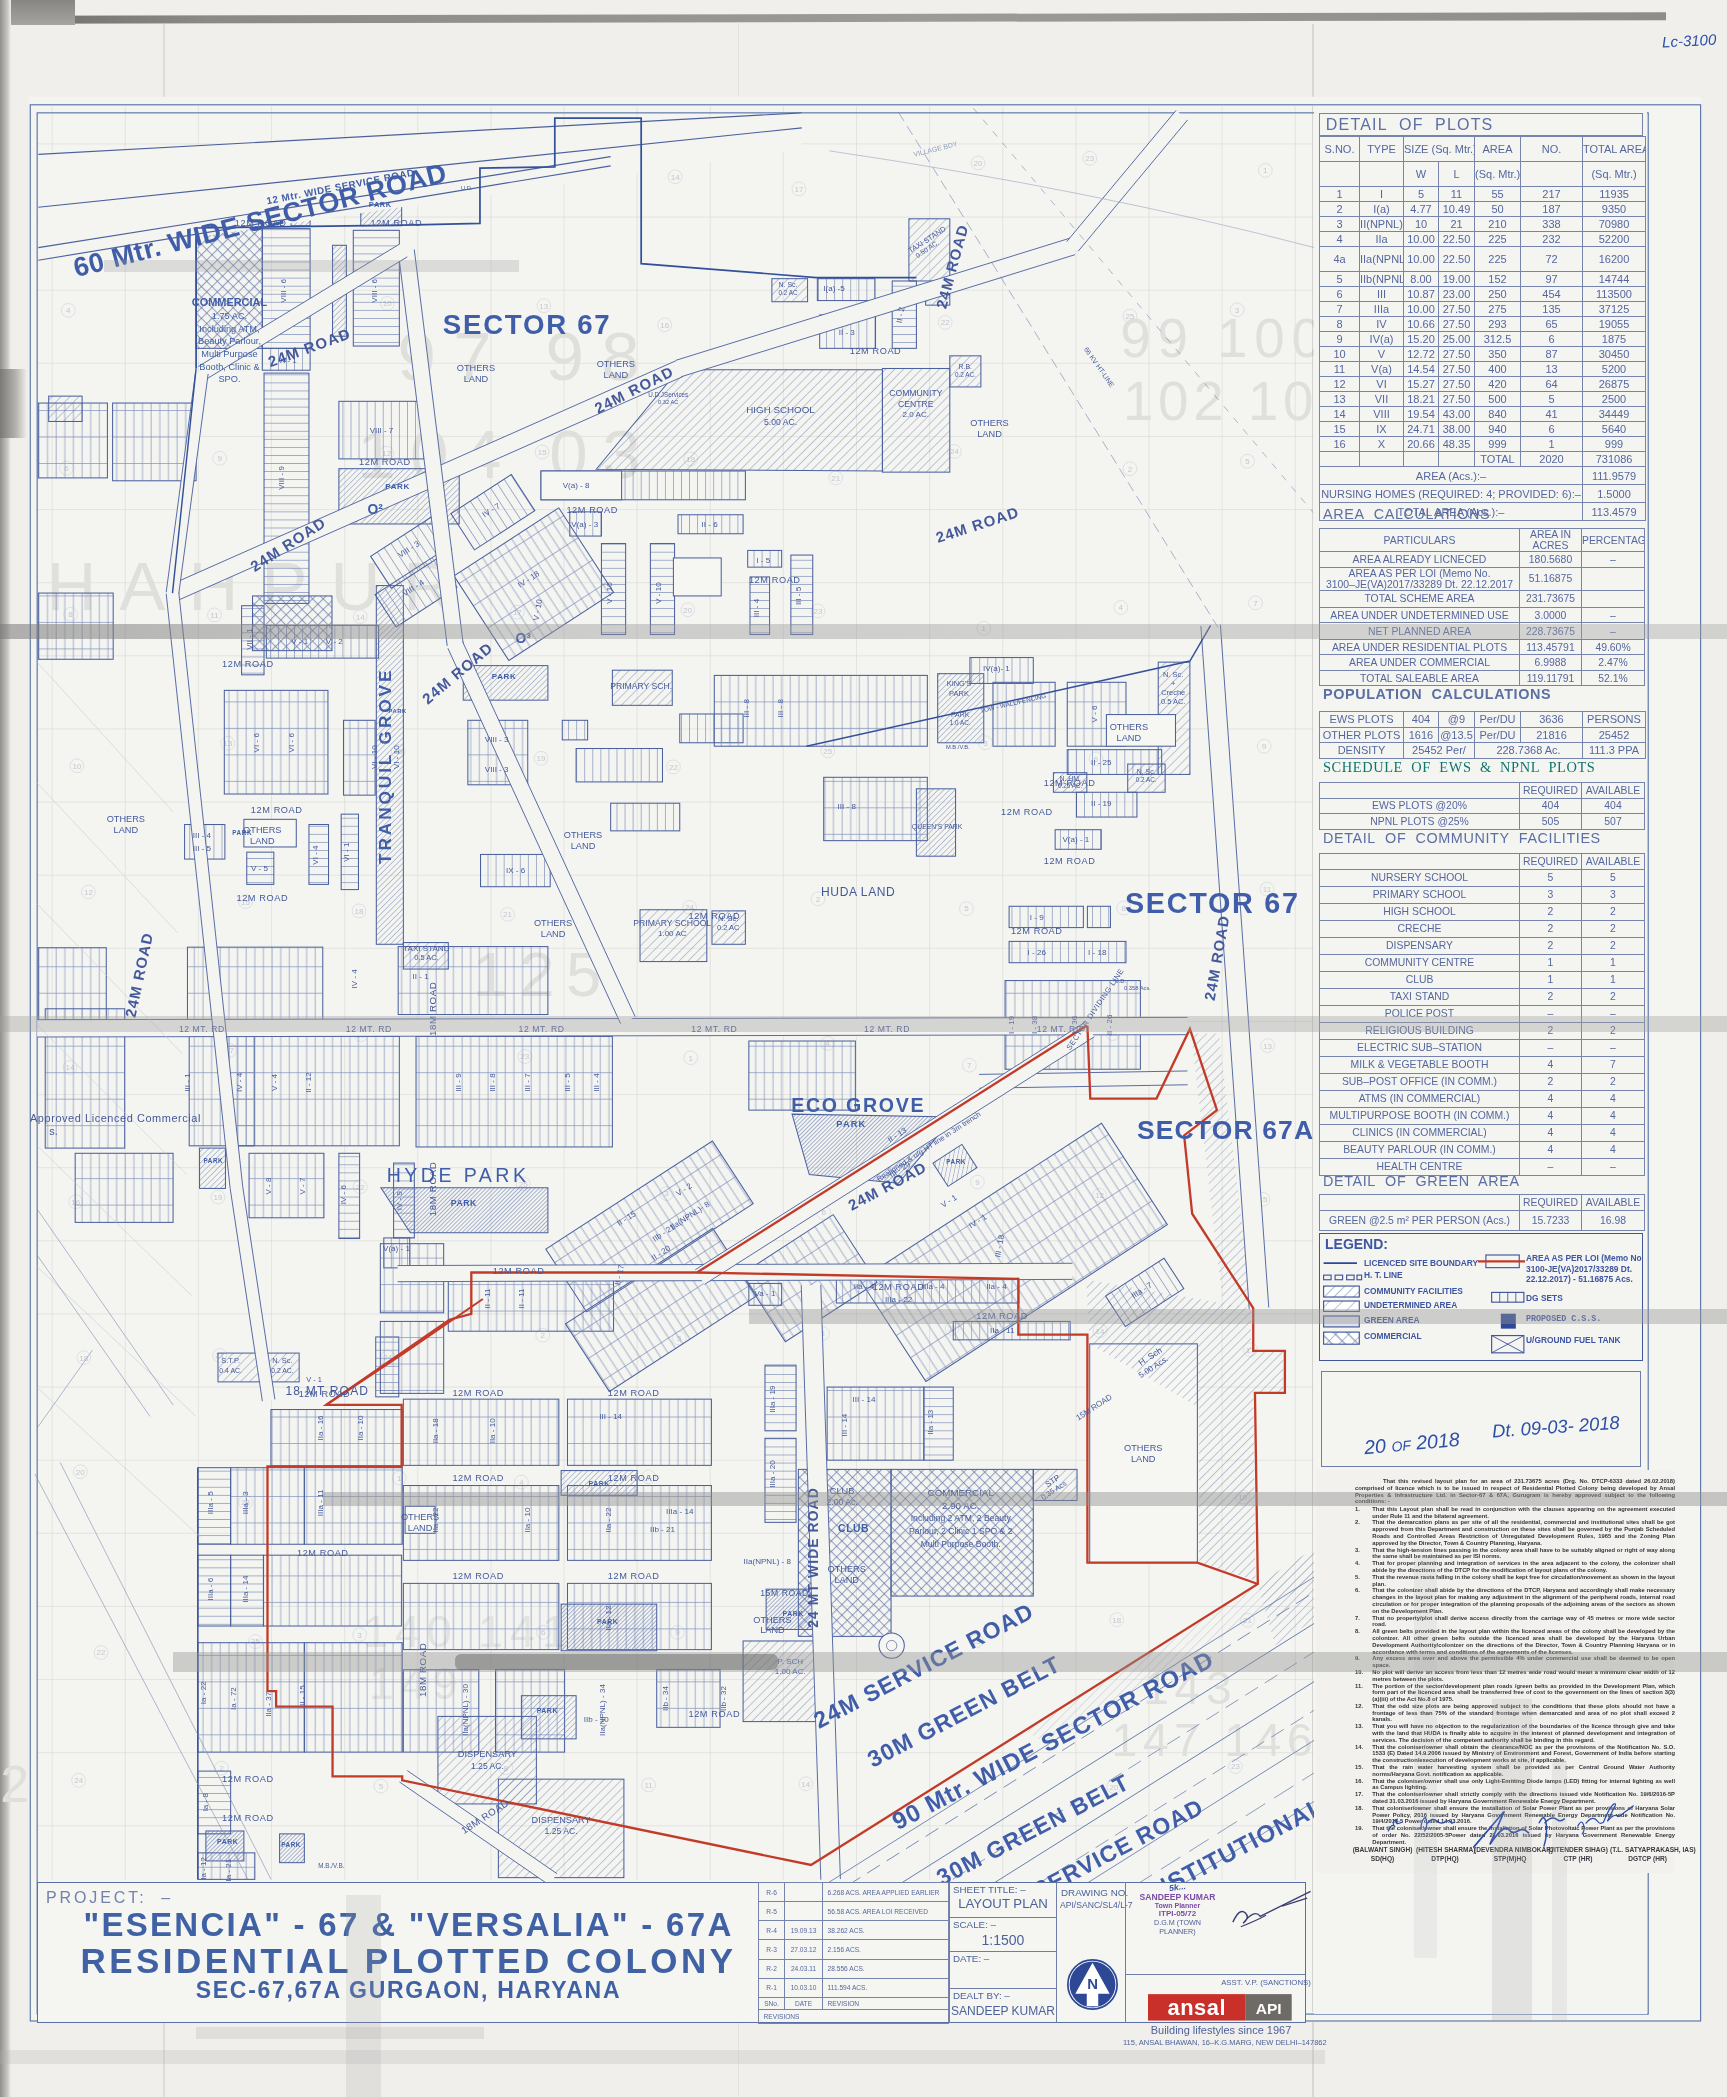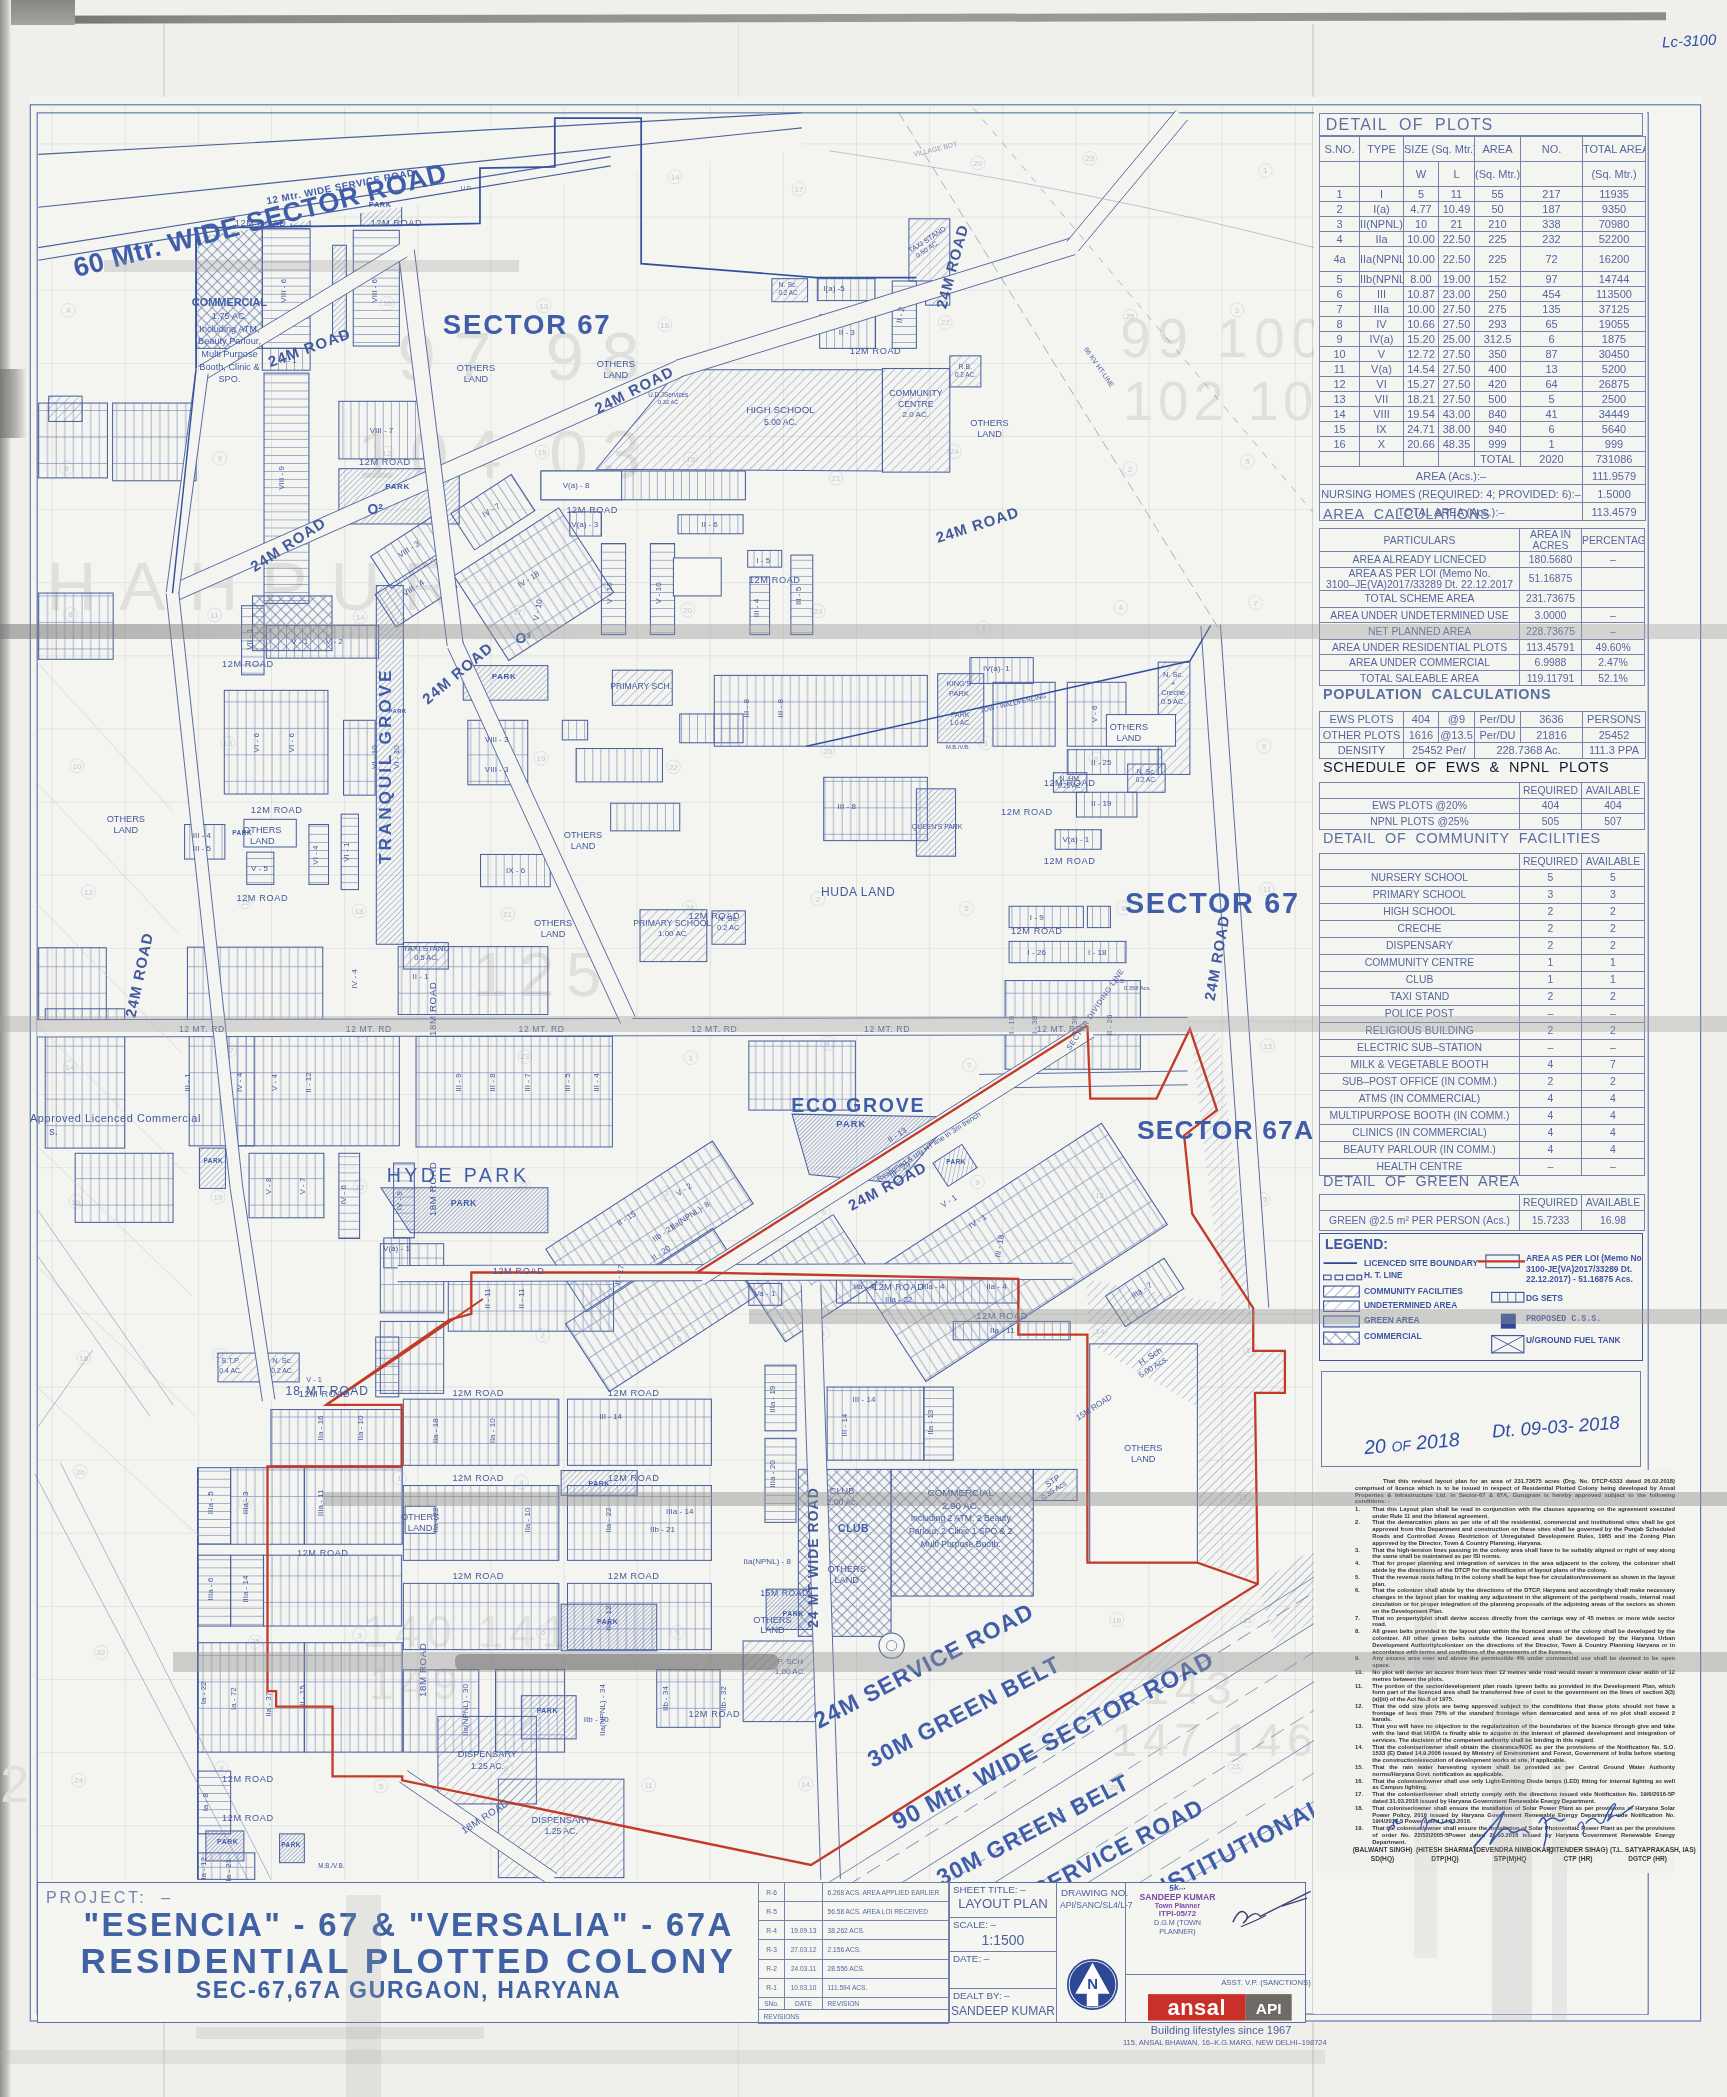--- a/index.html
+++ b/index.html
@@ -1217,21 +1217,21 @@
 </tr>
 <tr style="height:15.5px">
 <td>DENSITY</td>
 <td colspan="2">25452 Per/</td>
 <td colspan="2">228.7368 Ac.</td>
 <td>111.3 PPA</td>
 </tr>
 </tbody>
   </table>
 
-<div class="abs" style="left:1323px;top:759px;font-size:14.4px;letter-spacing:0.6px;color:#0f172a;white-space:nowrap;">SCHEDULE&nbsp; OF&nbsp; EWS&nbsp; &amp;&nbsp; NPNL&nbsp; PLOTS</div>
+<div class="abs" style="left:1323px;top:759px;font-size:14.4px;letter-spacing:0.6px;color:#0f766e;white-space:nowrap;font-family:Liberation Serif, serif;">SCHEDULE&nbsp; OF&nbsp; EWS&nbsp; &amp;&nbsp; NPNL&nbsp; PLOTS</div>
 
 <table class="t" style="left:1319px;top:782px;width:324px;font-size:10.4px;">
 <colgroup>
       <col style="width:200px">
       <col style="width:62px">
       <col style="width:63px">
     </colgroup>
 <tbody>
       <tr style="height:15.5px">
 <td></td>
@@ -1595,21 +1595,21 @@
 
 <svg class="abs" style="left:1148px;top:1994px;" width="146" height="29" viewBox="0 0 254 50">
 <rect x="0" y="0" width="170" height="46" fill="#c9302a"></rect>
 <rect x="170" y="0" width="80" height="46" fill="#6e6a66"></rect>
 <text x="85" y="36" text-anchor="middle" font-size="38" font-weight="bold" fill="#ffffff" font-family="Liberation Sans, sans-serif" letter-spacing="1">ansal</text>
 <text x="210" y="34" text-anchor="middle" font-size="27" font-weight="bold" fill="#ffffff" font-family="Liberation Sans, sans-serif">API</text>
 </svg>
 
 <div class="abs" style="left:1148px;top:2024px;width:146px;text-align:center;font-size:11px;color:#4d629c;">Building lifestyles since 1967</div>
 
-<div class="abs" style="left:1123px;top:2038px;width:190px;text-align:center;font-size:7.5px;color:#4d629c;white-space:nowrap;">115, ANSAL BHAWAN, 16–K.G.MARG, NEW DELHI–198724</div>
+<div class="abs" style="left:1123px;top:2038px;width:190px;text-align:center;font-size:7.5px;color:#4d629c;white-space:nowrap;">115, ANSAL BHAWAN, 16–K.G.MARG, NEW DELHI–147862</div>
 
 <div class="abs" style="left:104px;top:260px;width:415px;height:11.5px;background:rgba(155,155,155,0.28);"></div>
 <div class="abs" style="left:0;top:624px;width:1728px;height:15px;background:linear-gradient(90deg,rgba(120,120,120,0.55),rgba(150,150,150,0.42) 30%,rgba(160,160,160,0.38));"></div>
 <div class="abs" style="left:0;top:1016px;width:1728px;height:16px;background:rgba(160,160,160,0.38);"></div>
 <div class="abs" style="left:749px;top:1309px;width:979px;height:15px;background:rgba(150,150,150,0.42);"></div>
 <div class="abs" style="left:323px;top:1492px;width:1405px;height:14.4px;background:rgba(145,145,145,0.45);"></div>
 <div class="abs" style="left:173px;top:1652px;width:1555px;height:19.6px;background:rgba(148,148,148,0.42);"></div>
 <div class="abs" style="left:455px;top:1654px;width:323px;height:16px;background:rgba(95,95,95,0.45);border-radius:5.8px;"></div>
 
 <div class="abs" style="left:1492px;top:1699px;width:40px;height:323px;background:rgba(165,165,165,0.22);"></div>

